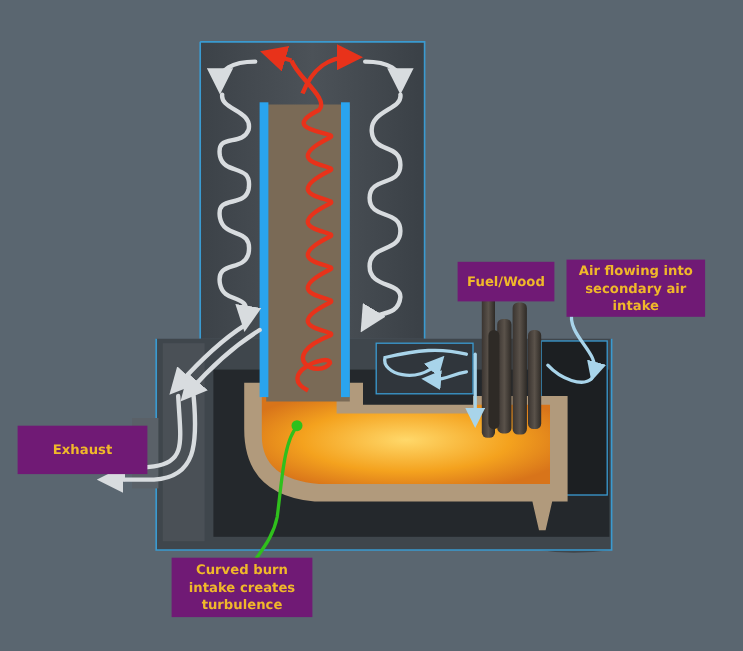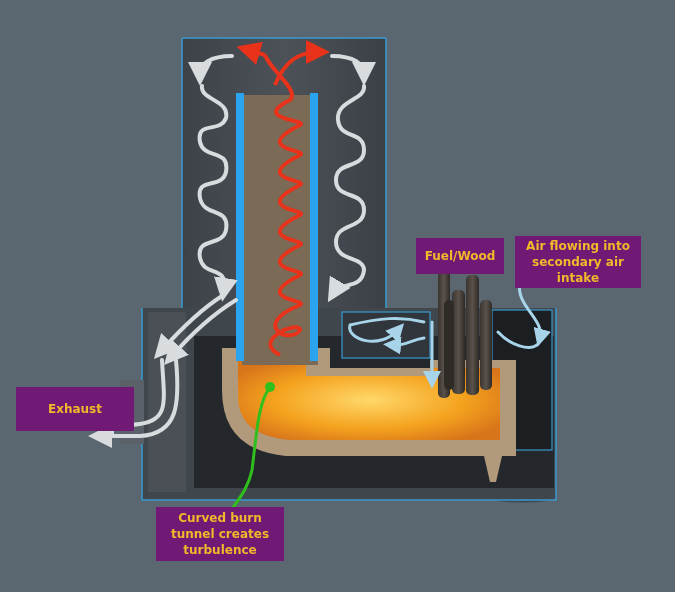--- a/index.html
+++ b/index.html
@@ -109,13 +109,13 @@
   <g>
     <path d="M270,388 C258,400 256,440 252,470 C248,490 236,502 230,512" fill="none" stroke="#2fc01c" stroke-width="3"></path>
     <circle cx="270" cy="387" r="5" fill="#2fc01c"></circle>
     <circle cx="231" cy="512" r="5" fill="#2fc01c"></circle>
   </g>
 </svg>
 
 <div id="lbl-fuel" class="label-box">Fuel/Wood</div>
 <div id="lbl-air" class="label-box">Air flowing into secondary air intake</div>
 <div id="lbl-exhaust" class="label-box">Exhaust</div>
-<div id="lbl-tunnel" class="label-box">Curved burn tunnel creates turbulence</div>
+<div id="lbl-tunnel" class="label-box">Curved burn intake creates turbulence</div>
 
 </body></html>

